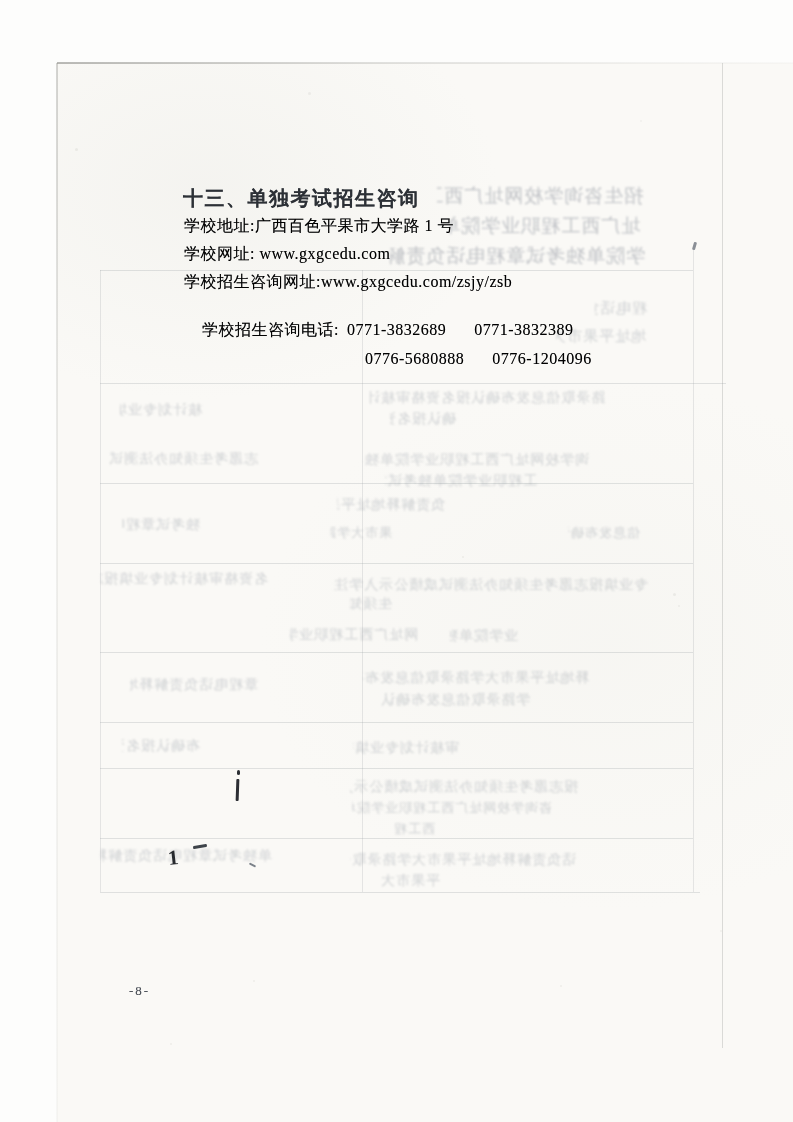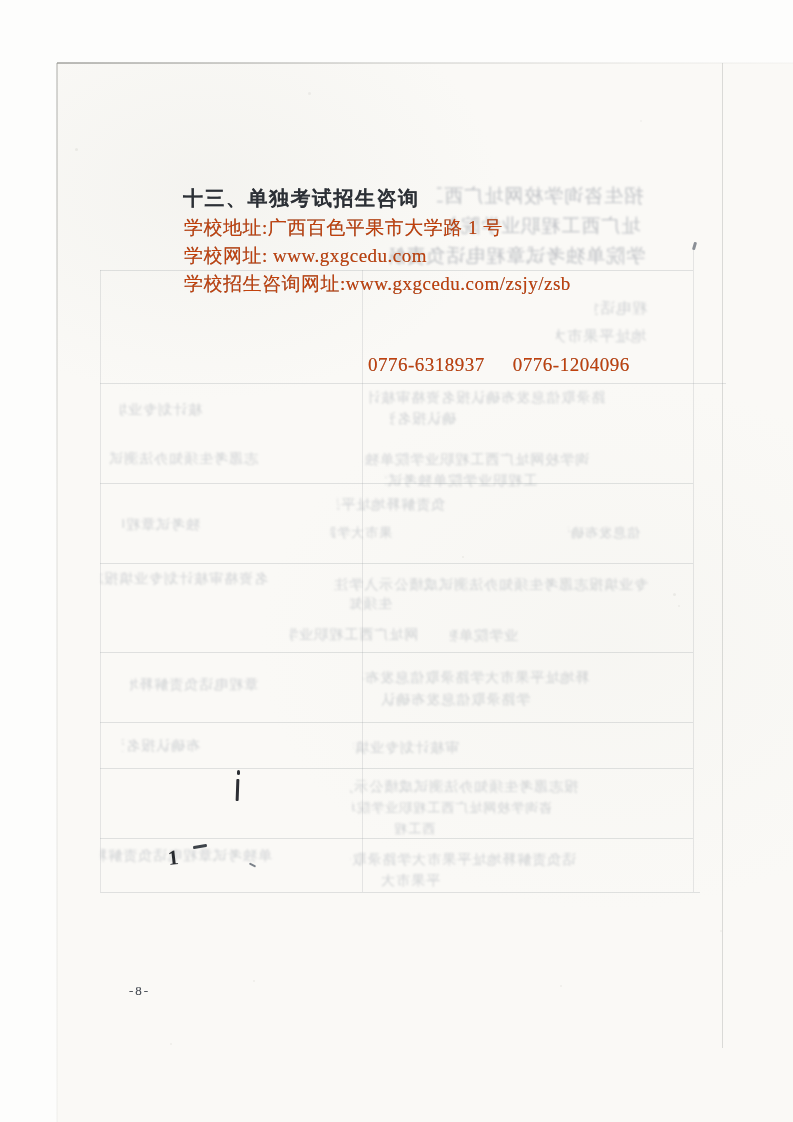--- a/index.html
+++ b/index.html
@@ -37,22 +37,22 @@
     color:rgba(98,108,122,0.28);
     transform:scaleX(-1);
     filter:blur(1.1px);
     font-family:"Liberation Serif","DejaVu Serif",serif;
     letter-spacing:1px;
     pointer-events:none;
   }
   .ghost-text.dark{color:rgba(88,98,114,0.36);}
   
   .doc-line{
-    position:absolute;white-space:pre;color:#c2410c;
-    font-size:19px;line-height:1.25;letter-spacing:0.5px;
+    position:absolute;white-space:pre;color:#000000;
+    font-size:16px;line-height:1.25;letter-spacing:0.5px;
     text-shadow:0 0 0.5px rgba(60,64,70,0.55);
   }
   .doc-heading{
     font-family:"DejaVu Sans","Liberation Sans",sans-serif;
     font-weight:bold;color:#2c3036;font-size:20px;letter-spacing:1.5px;
     text-shadow:0 0 0.6px rgba(44,48,54,0.6);
   }
   .num{letter-spacing:0.5px;}
   .gap1{display:inline-block;width:8px;}
   .gap2{display:inline-block;width:28px;}
@@ -138,23 +138,26 @@
     </div>
 
   <div class="doc-line doc-heading" style="left:183px;top:186px;">十三、单独考试招生咨询</div>
 
   <div class="doc-line" style="left:184px;top:216px;">学校地址:广西百色平果市大学路 1 号</div>
 
   <div class="doc-line" style="left:184px;top:244px;">学校网址: www.gxgcedu.com</div>
 
   <div class="doc-line" style="left:184px;top:272px;">学校招生咨询网址:www.gxgcedu.com/zsjy/zsb</div>
 
+  <div class="doc-line" style="left:184px;top:300px;">
+    <span>学校招生咨询电话:</span><span class="gap1"></span><span class="num">0771-3832689</span><span class="gap2"></span><span class="num">0771-3832389</span>
+  </div>
 
   <div class="doc-line" style="left:347px;top:329px;">
-    <span class="num">0776-6318937</span><span class="gap2"></span><span class="num">0776-1204096</span>
+    <span class="num">0776-5680888</span><span class="gap2"></span><span class="num">0776-1204096</span>
   </div>
 
 
   <div class="page-number">-8-</div>
 
   <div>
     <div class="ink ink-dot1"></div>
     <div class="ink ink-bar1"></div>
     <div class="ink ink-one">1</div>
     <div class="ink ink-dash"></div>

